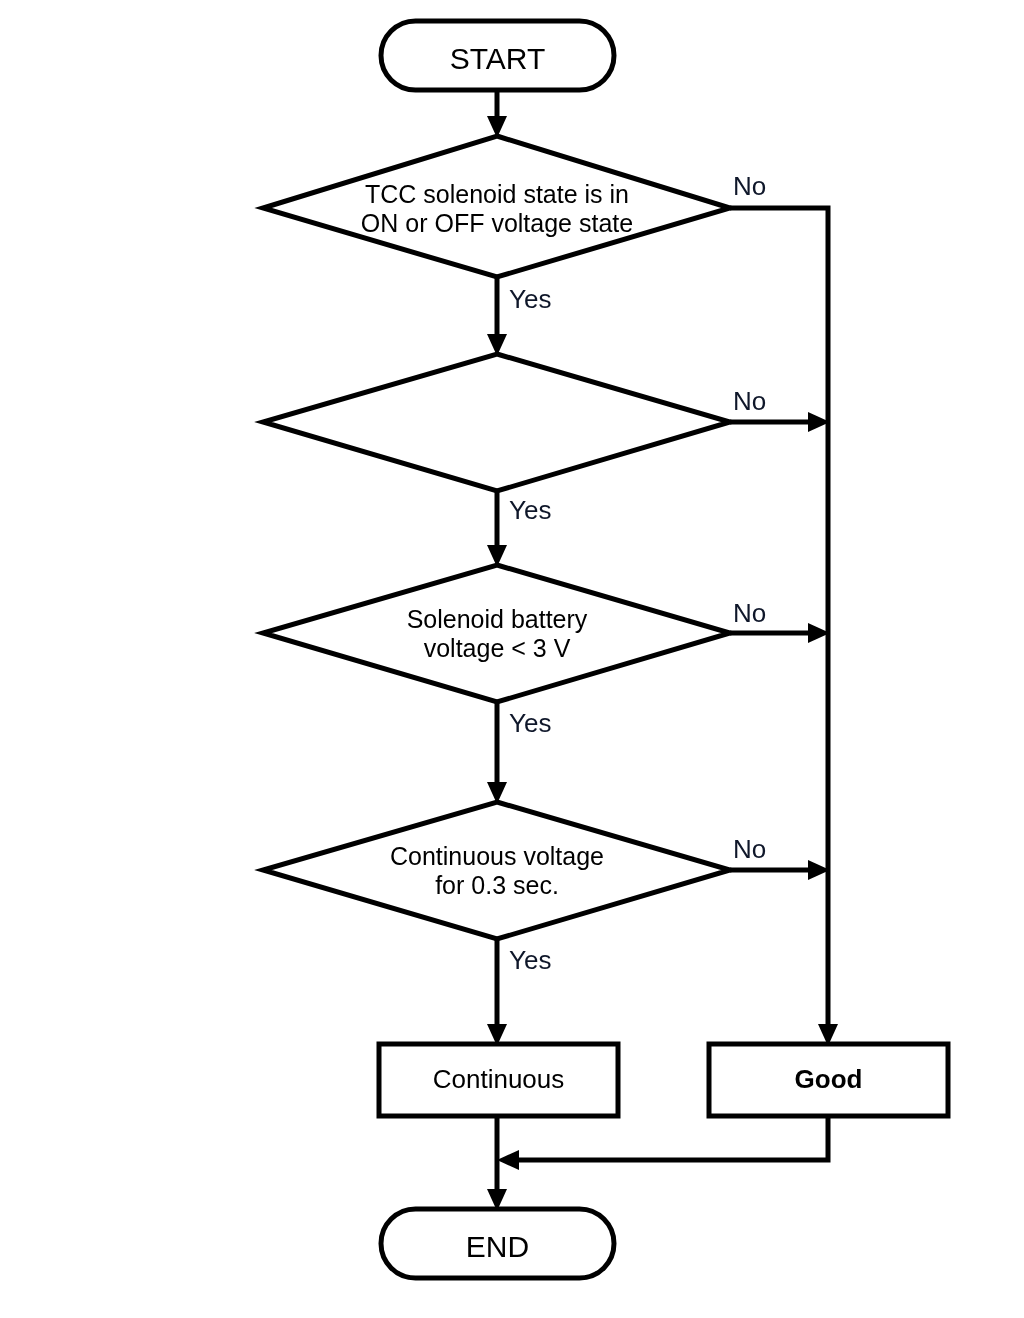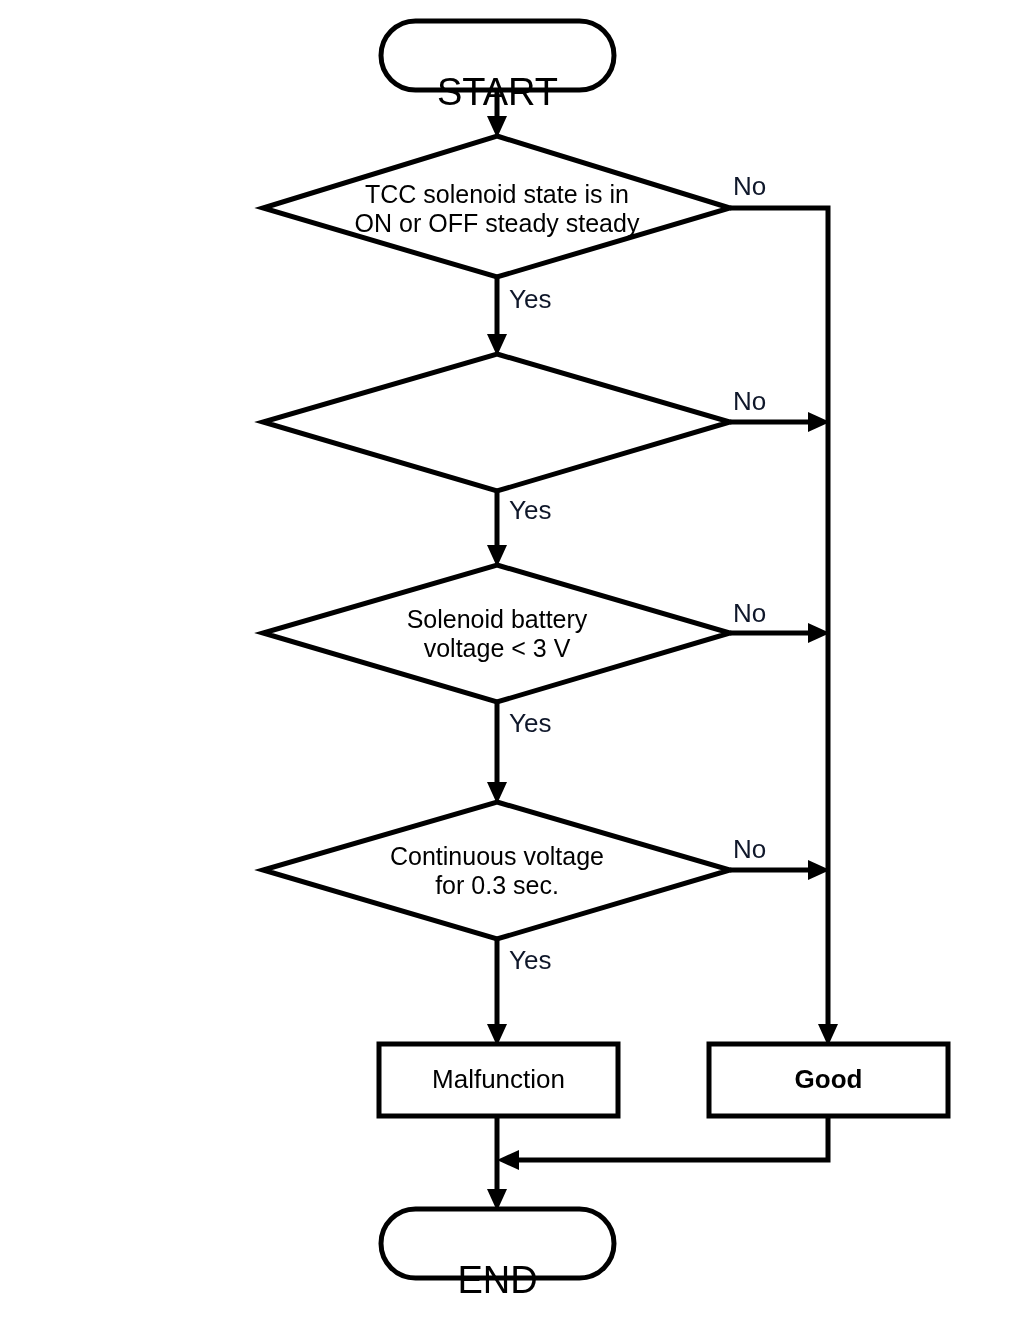--- a/index.html
+++ b/index.html
@@ -28,22 +28,21 @@
   }
   .node-label {
     position: absolute;
     text-align: center;
     line-height: 1.18;
     white-space: pre;
     color: #000000;
     pointer-events: none;
   }
   .terminator-label {
-    font-size: 38px;
-    margin-top: 29px;
+    font-size: 30px;
   }
   .decision-label {
     font-size: 25px;
   }
   .process-label {
     font-size: 26px;
   }
   .edge-label {
     position: absolute;
     font-size: 26px;
@@ -117,30 +116,30 @@
     <polygon class="arrow-head" points="497,1211 487,1189 507,1189"></polygon>
 
     <path class="conn" d="M 828 1116 L 828 1160 L 509 1160" stroke-width="5" stroke-linejoin="miter"></path>
     <polygon class="arrow-head" points="497,1160 519,1150 519,1170"></polygon>
 
   </svg>
 
   <div class="node-label terminator-label" style="left:381px; top:41px; width:233px;">START</div>
 
   <div class="node-label decision-label" style="left:297px; top:180px; width:400px;">TCC solenoid state is in</div>
-  <div class="node-label decision-label" style="left:297px; top:209px; width:400px;">ON or OFF steady steady</div>
+  <div class="node-label decision-label" style="left:297px; top:209px; width:400px;">ON or OFF voltage state</div>
 
 
   <div class="node-label decision-label" style="left:297px; top:605px; width:400px;">Solenoid battery</div>
   <div class="node-label decision-label" style="left:297px; top:634px; width:400px;">voltage &lt; 3 V</div>
 
   <div class="node-label decision-label" style="left:297px; top:842px; width:400px;">Continuous voltage</div>
   <div class="node-label decision-label" style="left:297px; top:871px; width:400px;">for 0.3 sec.</div>
 
-  <div class="node-label process-label" style="left:379px; top:1064px; width:239px;">Malfunction</div>
+  <div class="node-label process-label" style="left:379px; top:1064px; width:239px;">Continuous</div>
 
   <div class="node-label process-label" style="left:709px; top:1064px; width:239px;font-weight:bold;">Good</div>
 
   <div class="node-label terminator-label" style="left:381px; top:1229px; width:233px;">END</div>
 
   <div class="edge-label" style="left:733px; top:171px;">No</div>
   <div class="edge-label" style="left:509px; top:284px;">Yes</div>
 
   <div class="edge-label" style="left:733px; top:386px;">No</div>
   <div class="edge-label" style="left:509px; top:495px;">Yes</div>

